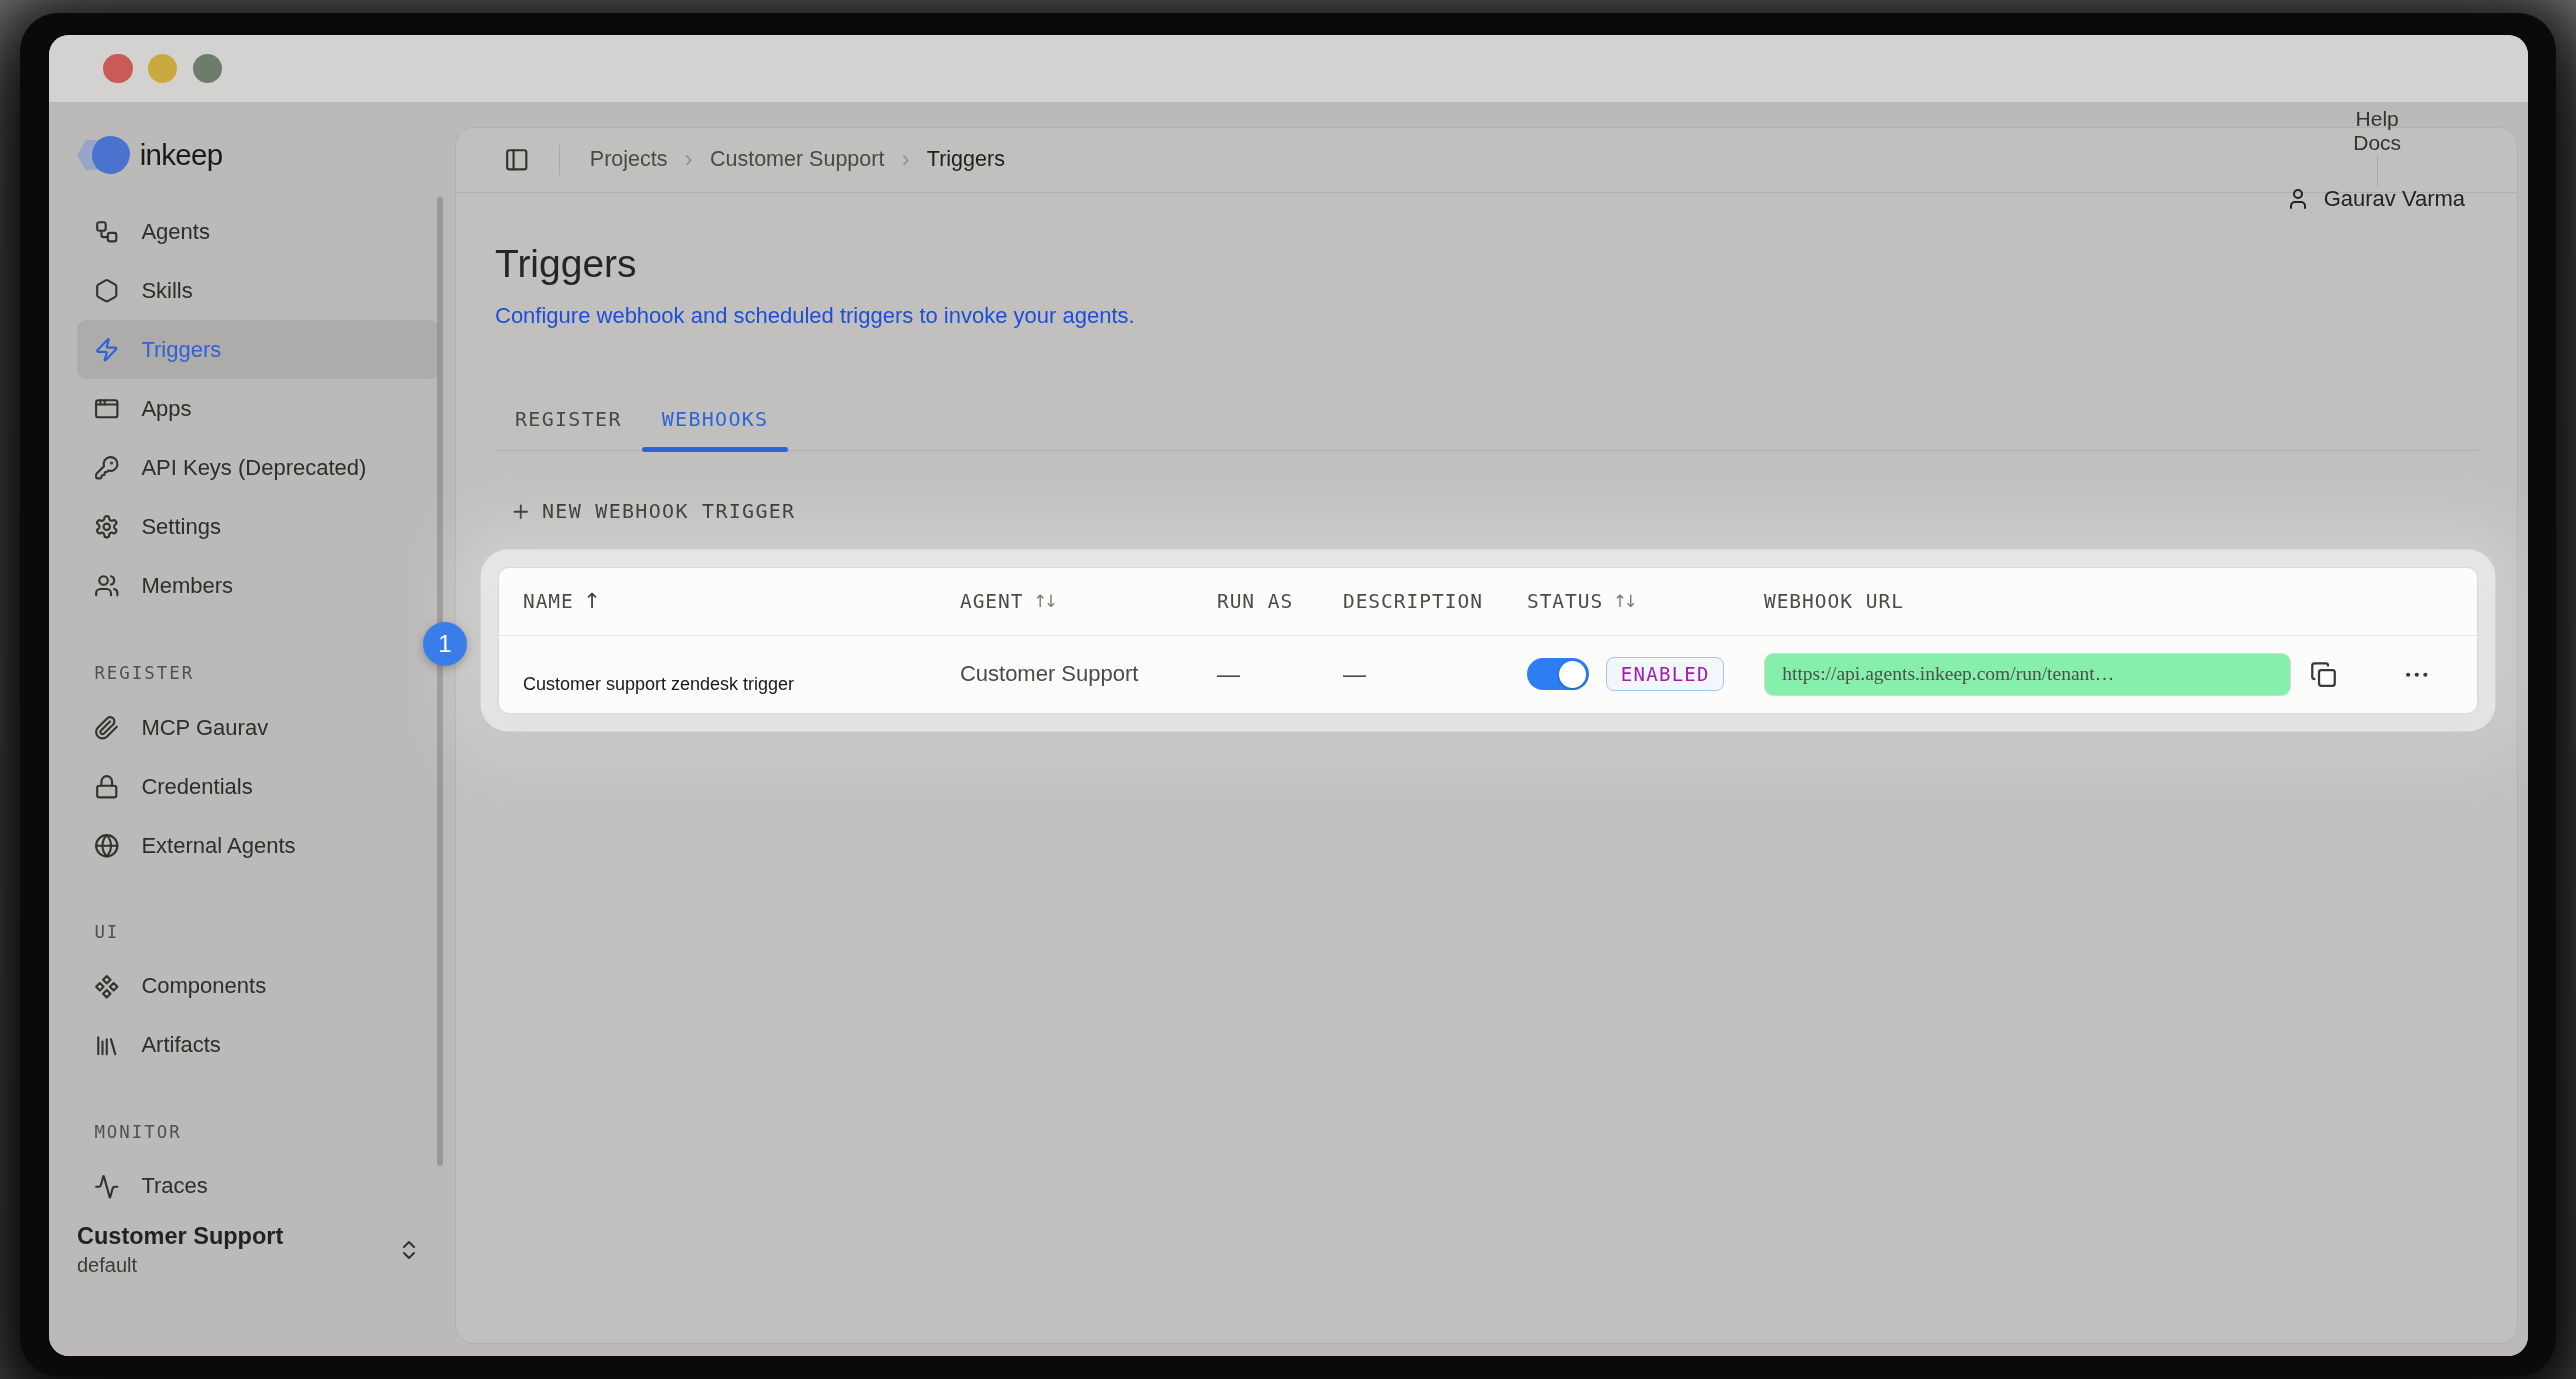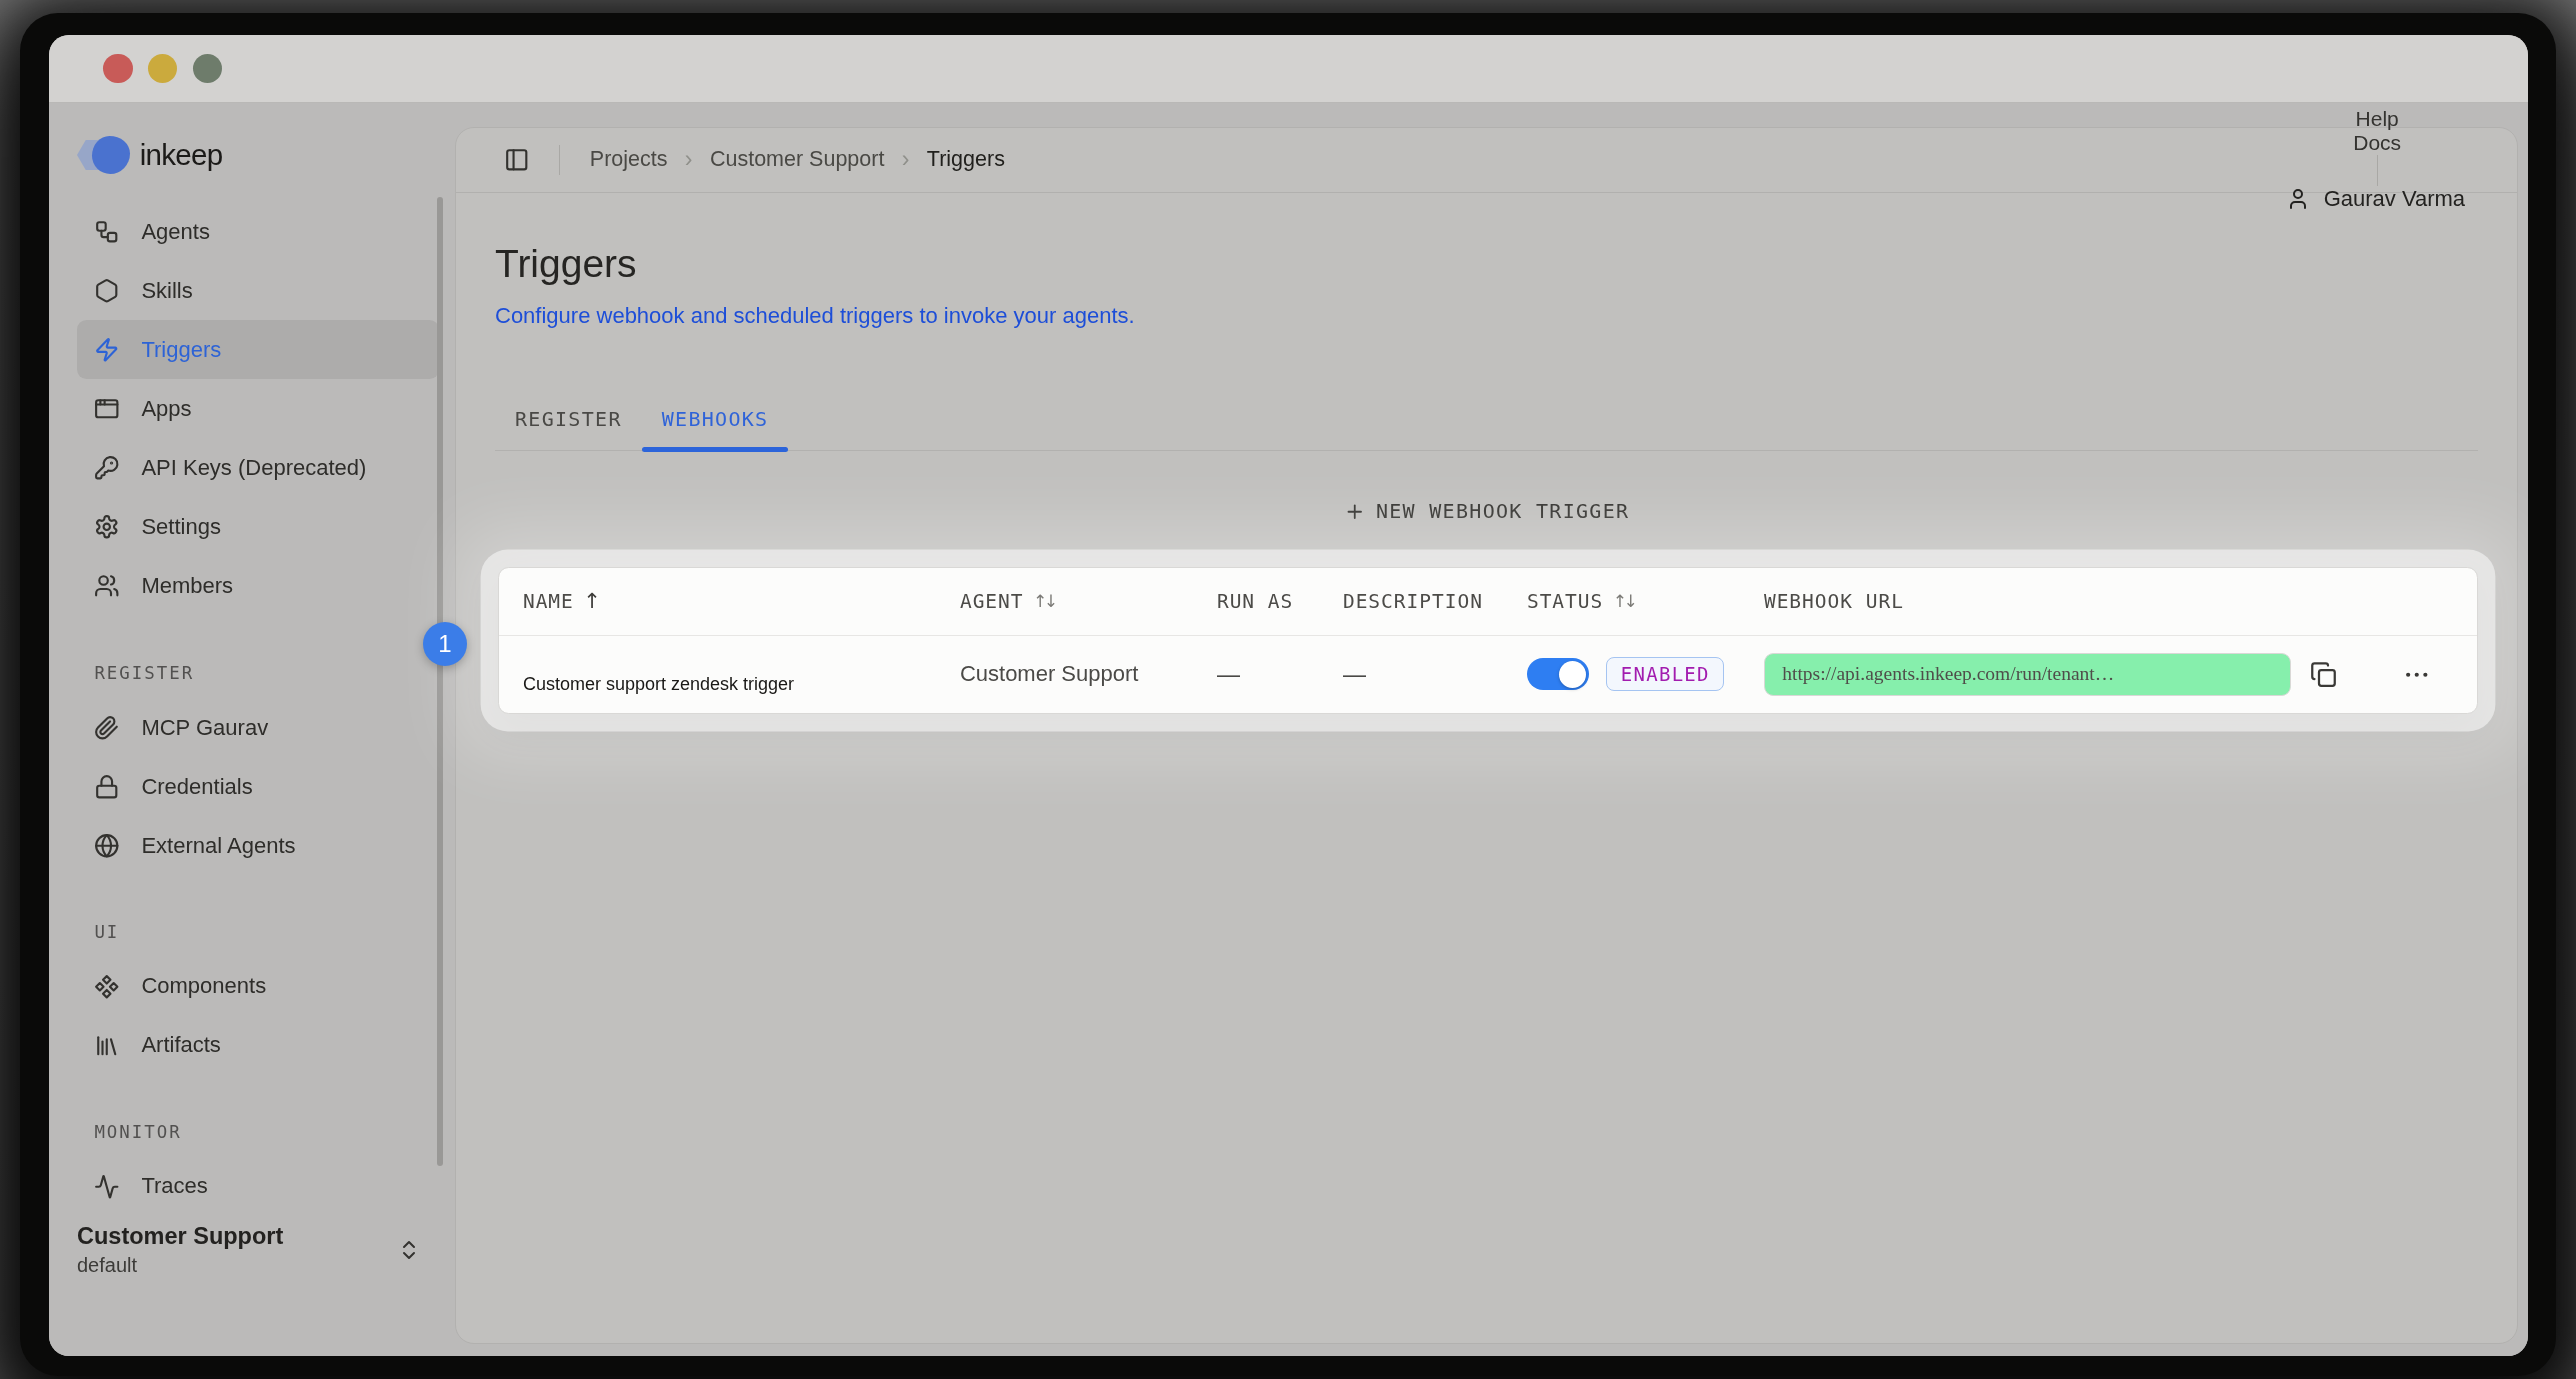--- a/index.html
+++ b/index.html
@@ -102,21 +102,21 @@
 
   .tabs { margin-top:58px; display:flex; position:relative; height:64px; }
   .tabs-hairline { position:absolute; left:0; right:0; bottom:0; height:1.3px; background:#b2b1af; }
   .tab {
     position:relative; display:flex; align-items:center; padding:0 20px; height:100%;
     font-family:"DejaVu Sans Mono", monospace; font-size:20px; letter-spacing:1.3px; color:#4a4946;
   }
   .tab.active { color:#2f63d8; }
   .tab.active::after { content:""; position:absolute; left:0; right:0; bottom:-0.7px; height:4.7px; background:#2c64da; border-radius:2.7px; z-index:2; }
 
-  .toolbar { margin-top:39px; display:flex; justify-content:center; }
+  .toolbar { margin-top:39px; display:flex; justify-content:flex-start; }
   .new-btn {
     display:flex; align-items:center; gap:10.7px; height:43px; padding:0 14.8px;
     font-family:"DejaVu Sans Mono", monospace; font-size:20px; letter-spacing:1.3px; color:#33322f;
     border-radius:8px;
   }
 
   
   .card-wrap { position:relative; margin:34px 0 0 3.4px; }
   .card {
     background:#fcfcfb; border:1.3px solid #d9d8d6; border-radius:10.7px;

